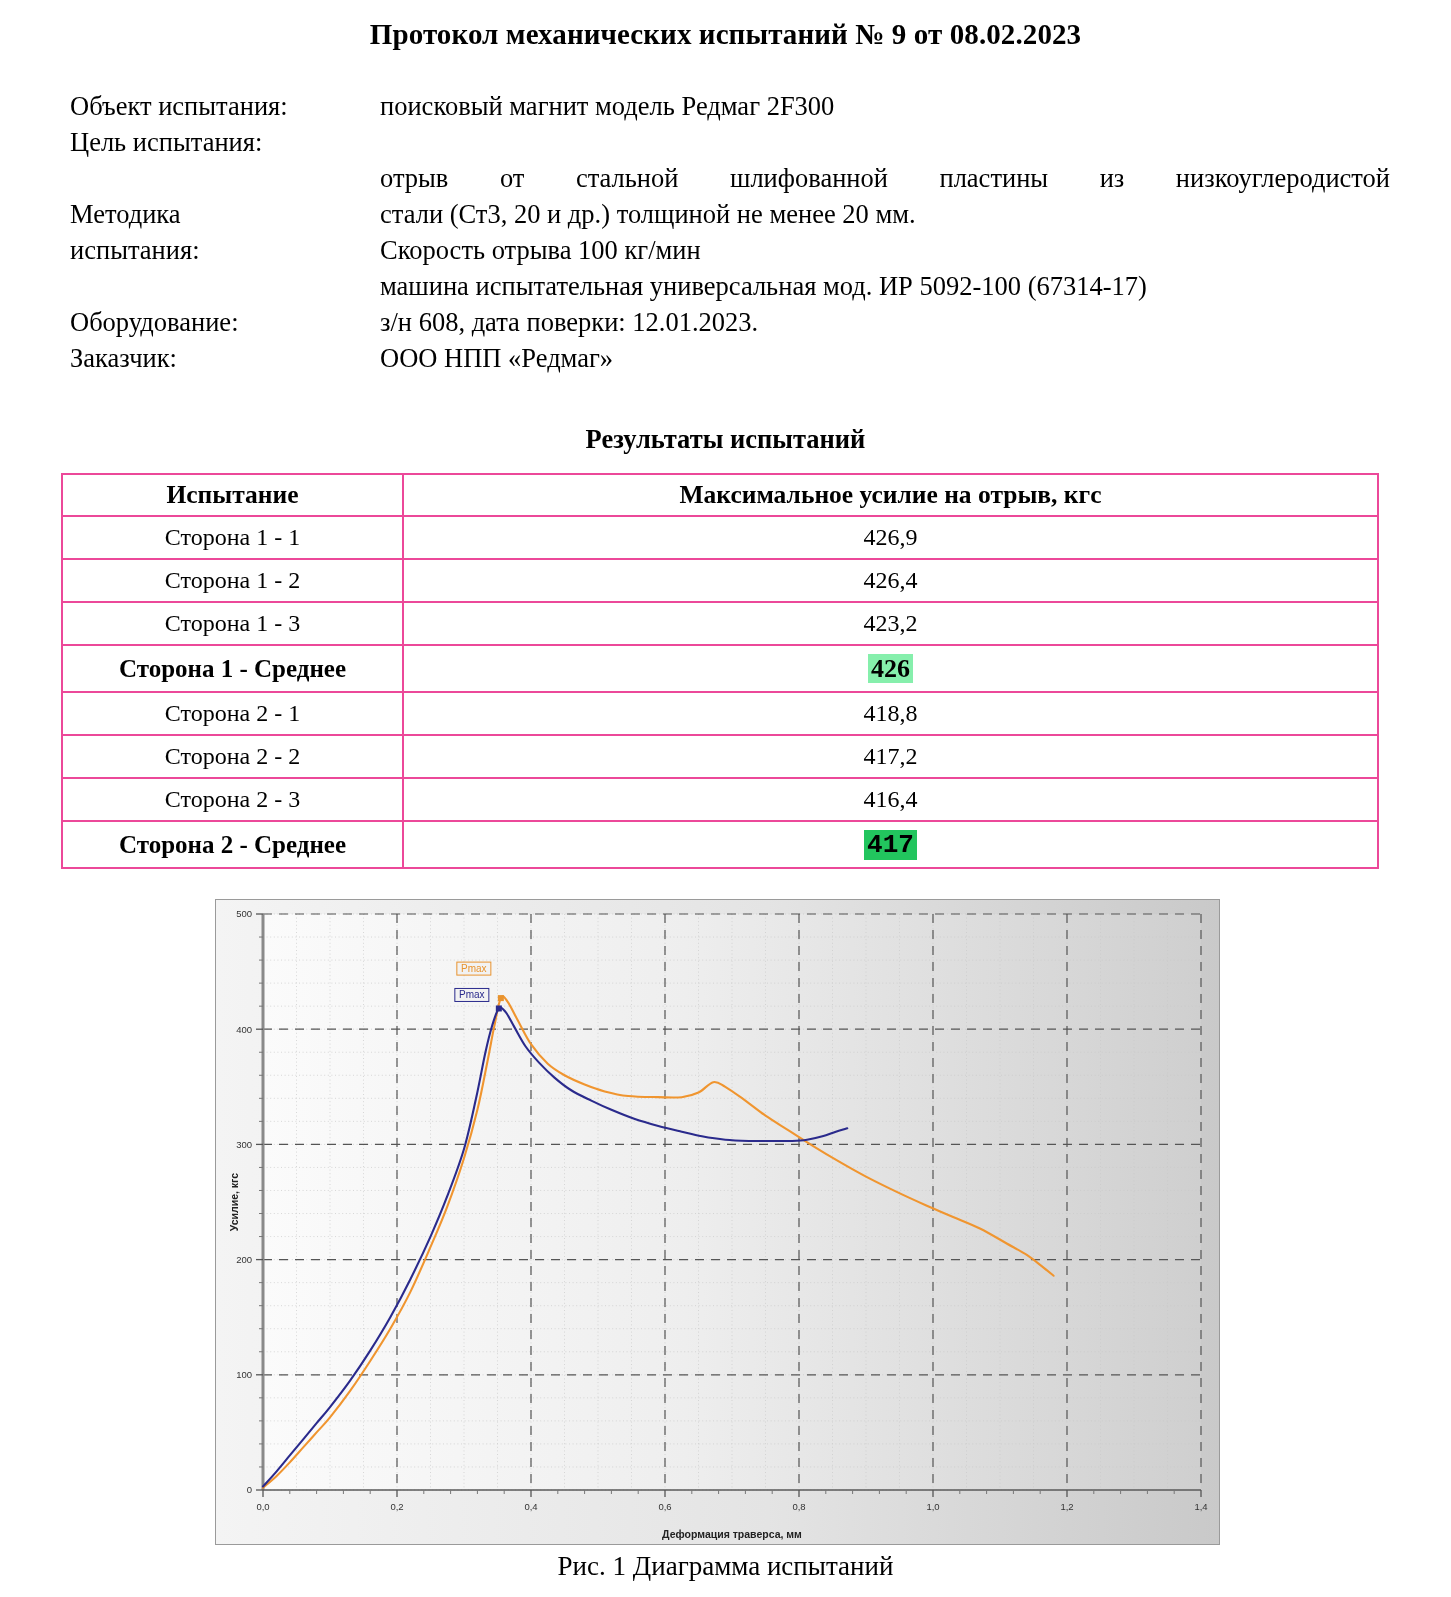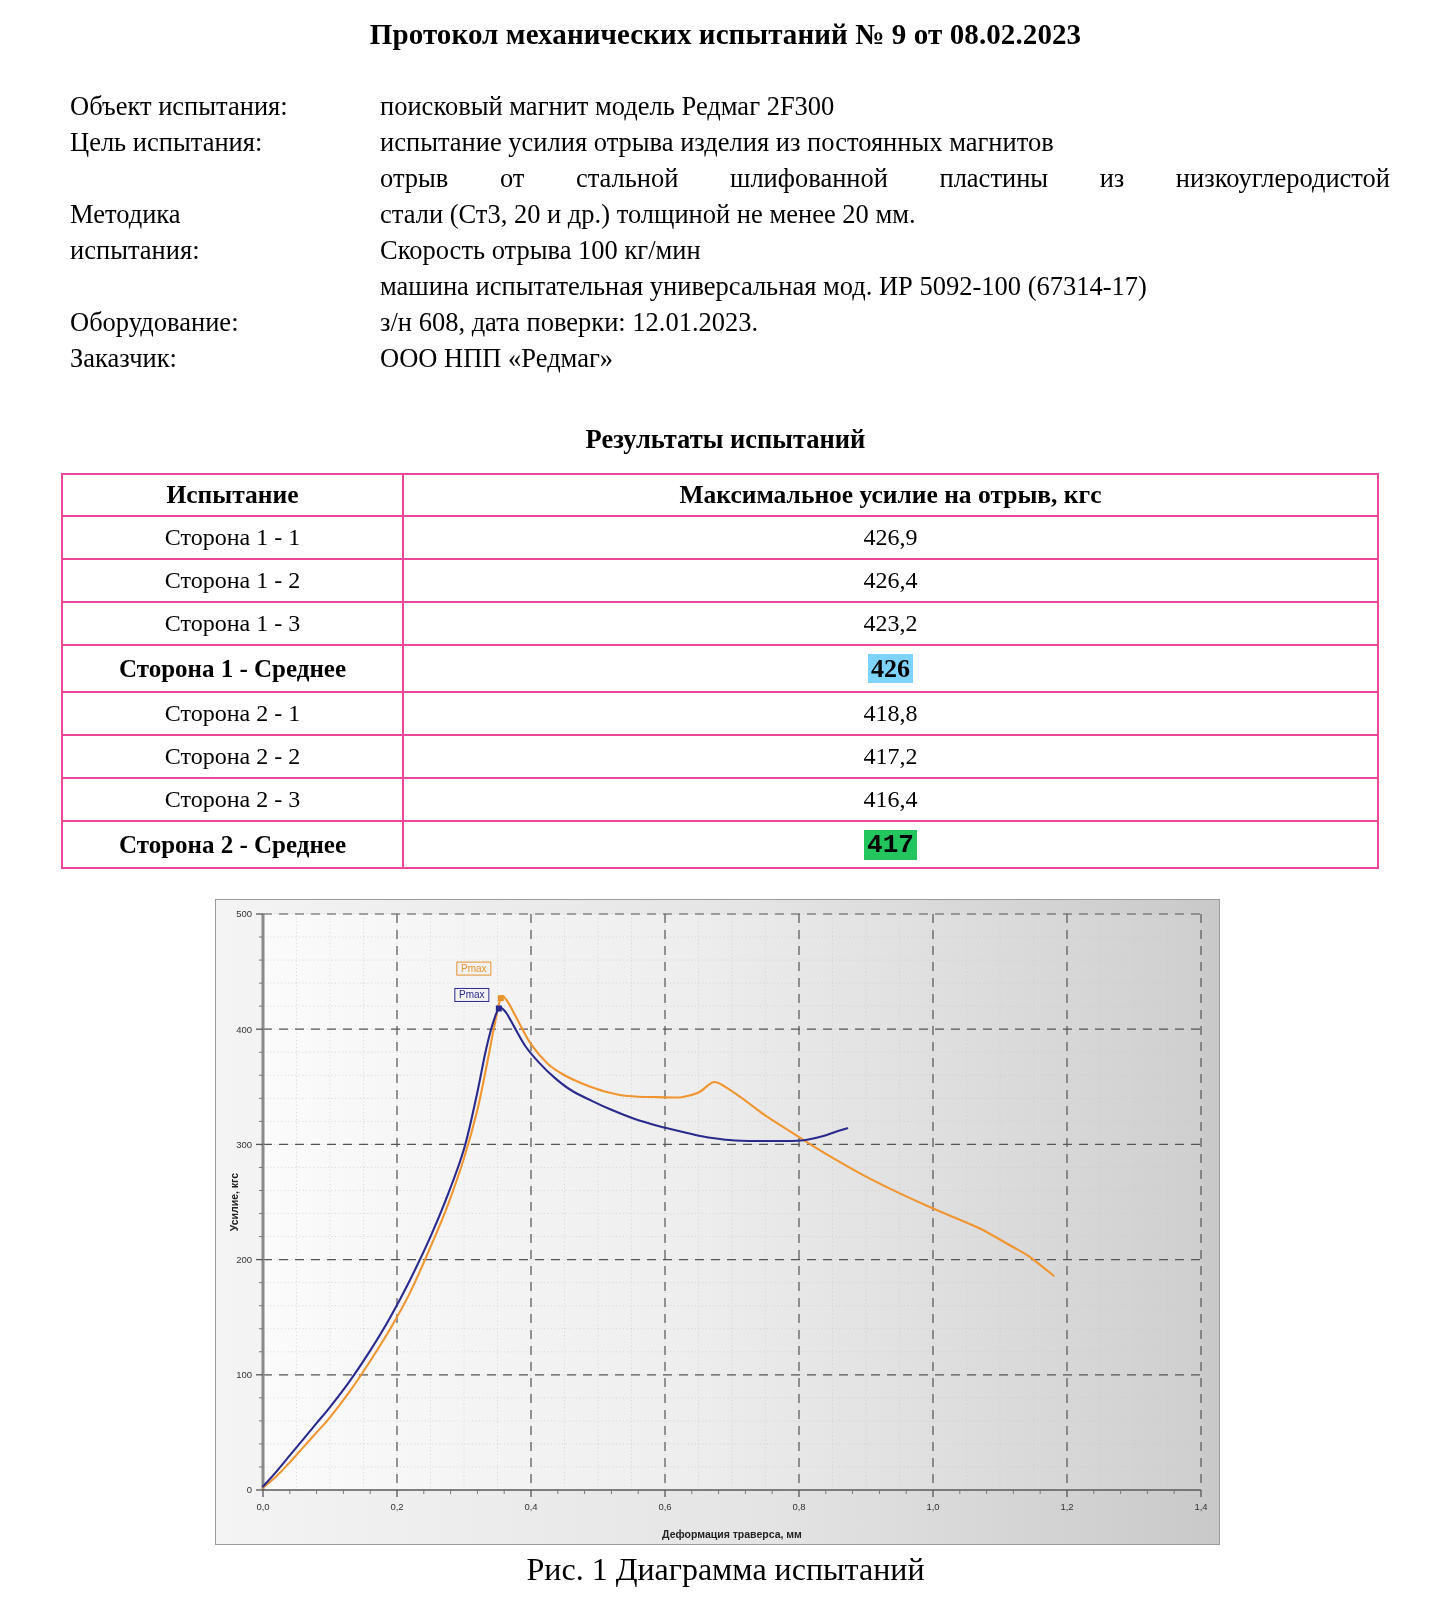--- a/index.html
+++ b/index.html
@@ -121,40 +121,37 @@
     width: 100%;
     height: 100%;
   }
 
   .fig-caption {
     position: absolute;
     top: 1551px;
     left: 0;
     width: 1451px;
     text-align: center;
-    font-size: 32px;
+    font-size: 27px;
   }
 </style>
 </head>
 <body>
 
 <div class="doc-title">Протокол механических испытаний № 9 от 08.02.2023</div>
 
 <div class="info-block" id="info-block">
     <div class="info-row">
       <div class="info-label">Объект испытания:</div>
       <div class="info-value">
         <span class="val-line">поисковый магнит модель Редмаг 2F300</span>
       </div>
     </div>
     <div class="info-row">
       <div class="info-label">Цель испытания:</div>
-      <div class="info-value">
-        <span class="val-line">испытание усилия отрыва изделия из постоянных магнитов</span>
-      </div>
     </div>
     <div class="info-row">
       <div class="info-label">Методика
 испытания:</div>
       <div class="info-value">
         <span class="val-line jline">отрыв от стальной шлифованной пластины из низкоуглеродистой</span>
         <span class="val-line">стали (Ст3, 20 и др.) толщиной не менее 20 мм.</span>
         <span class="val-line">Скорость отрыва 100 кг/мин</span>
       </div>
     </div>
@@ -194,21 +191,21 @@
       <tr>
         <td>Сторона 1 - 2</td>
         <td>426,4</td>
       </tr>
       <tr>
         <td>Сторона 1 - 3</td>
         <td>423,2</td>
       </tr>
       <tr class="avg-row">
         <td>Сторона 1 - Среднее</td>
-        <td><span class="hl" style="background: #7dd3fc;">426</span></td>
+        <td><span class="hl" style="background: #86efac;">426</span></td>
       </tr>
       <tr>
         <td>Сторона 2 - 1</td>
         <td>418,8</td>
       </tr>
       <tr>
         <td>Сторона 2 - 2</td>
         <td>417,2</td>
       </tr>
       <tr>

